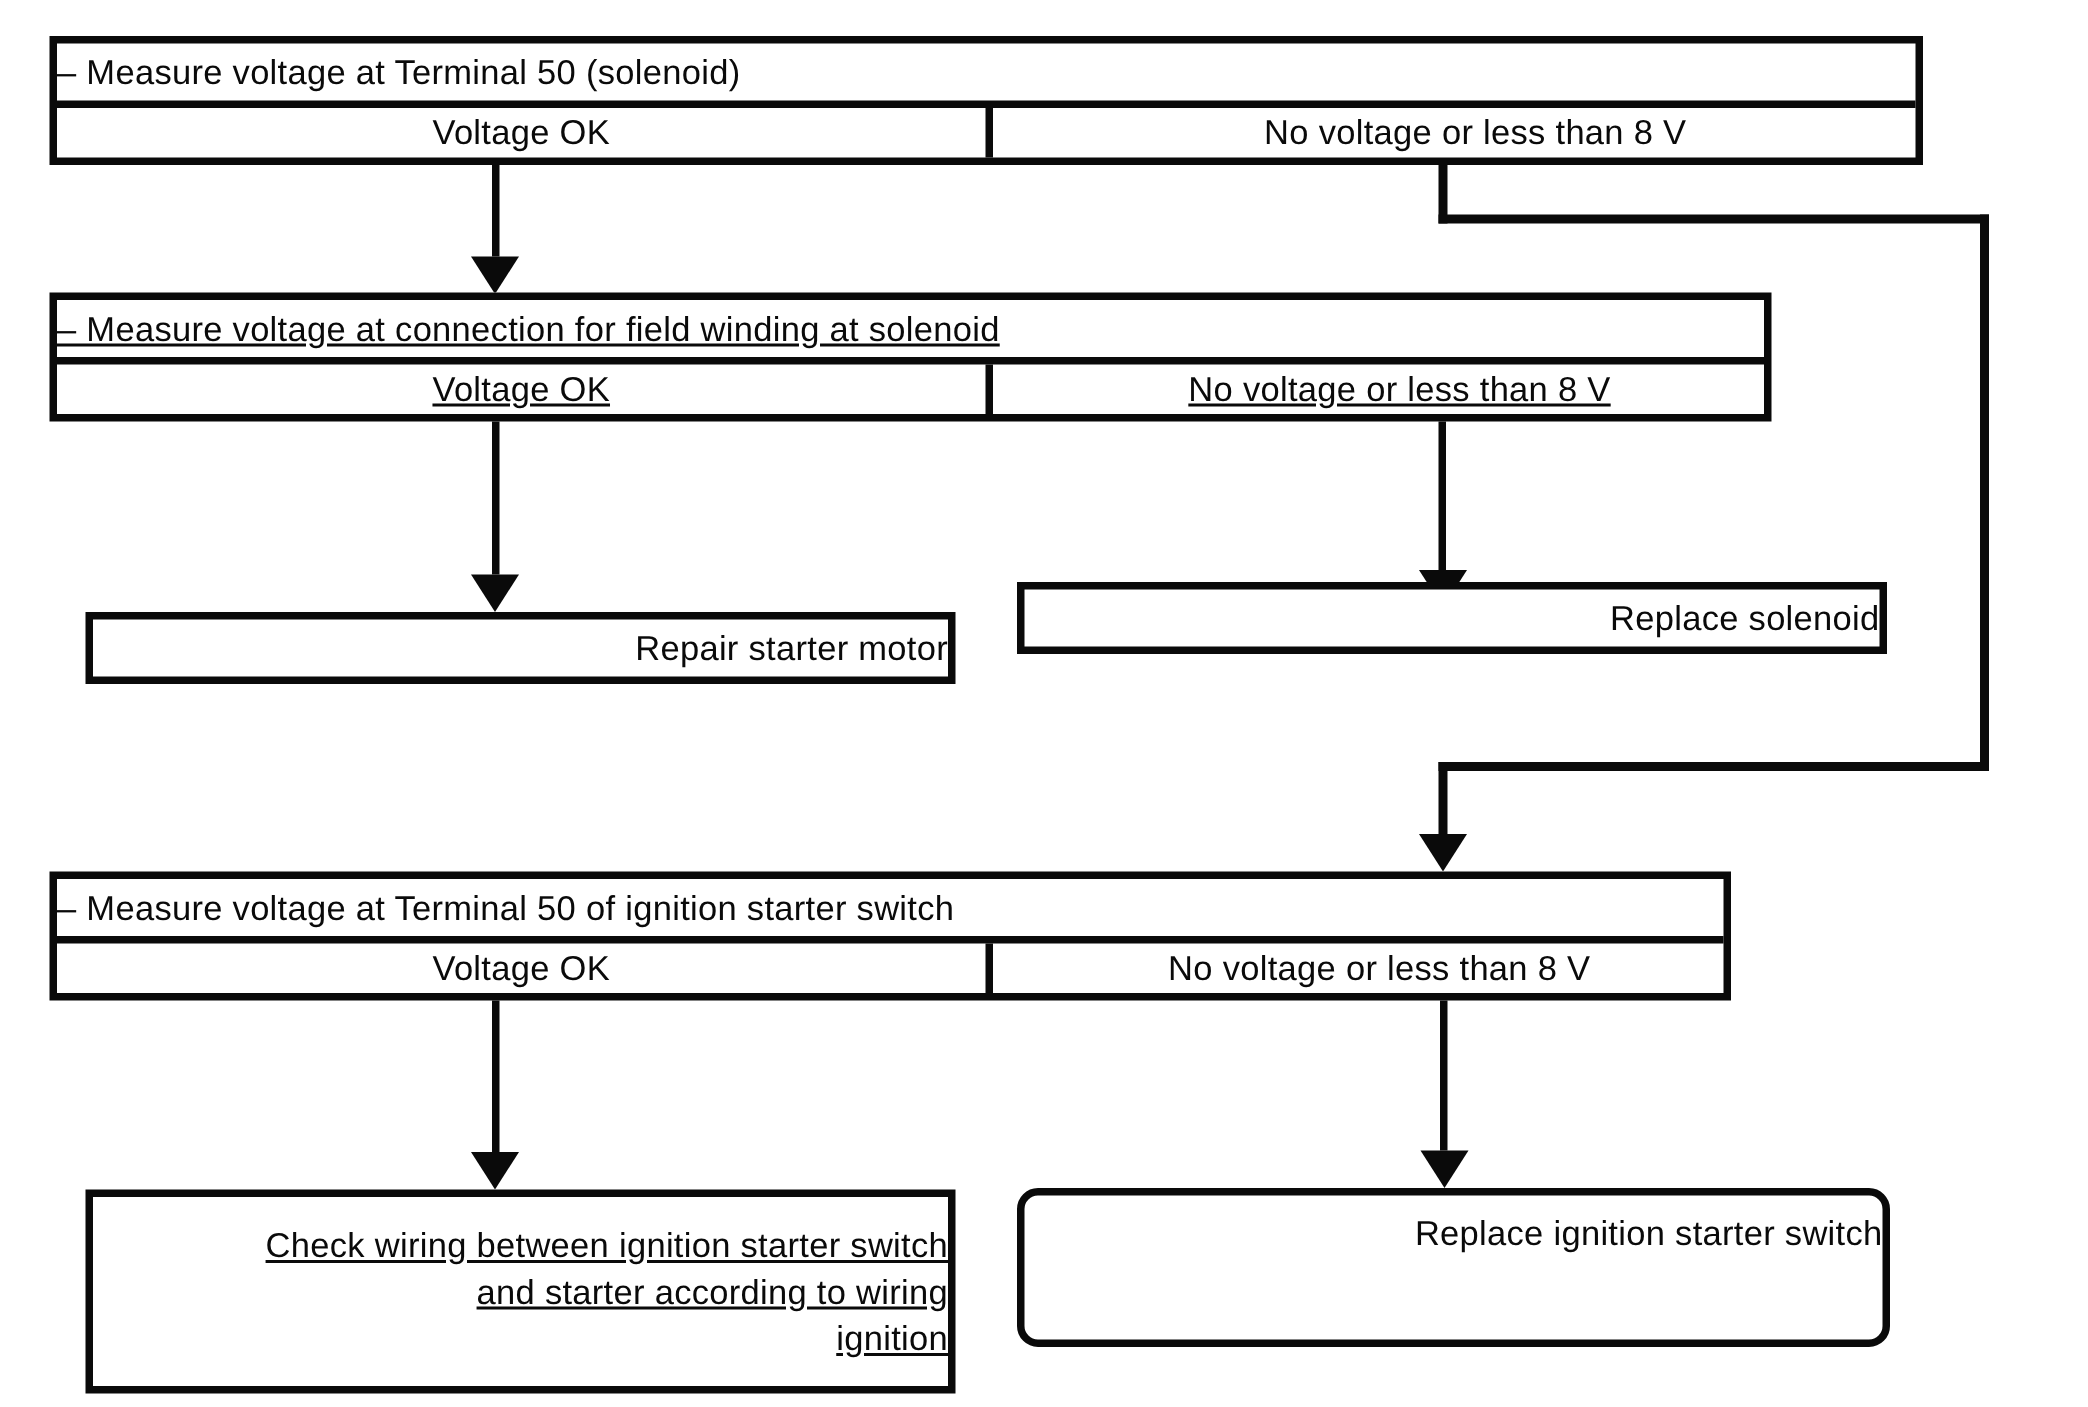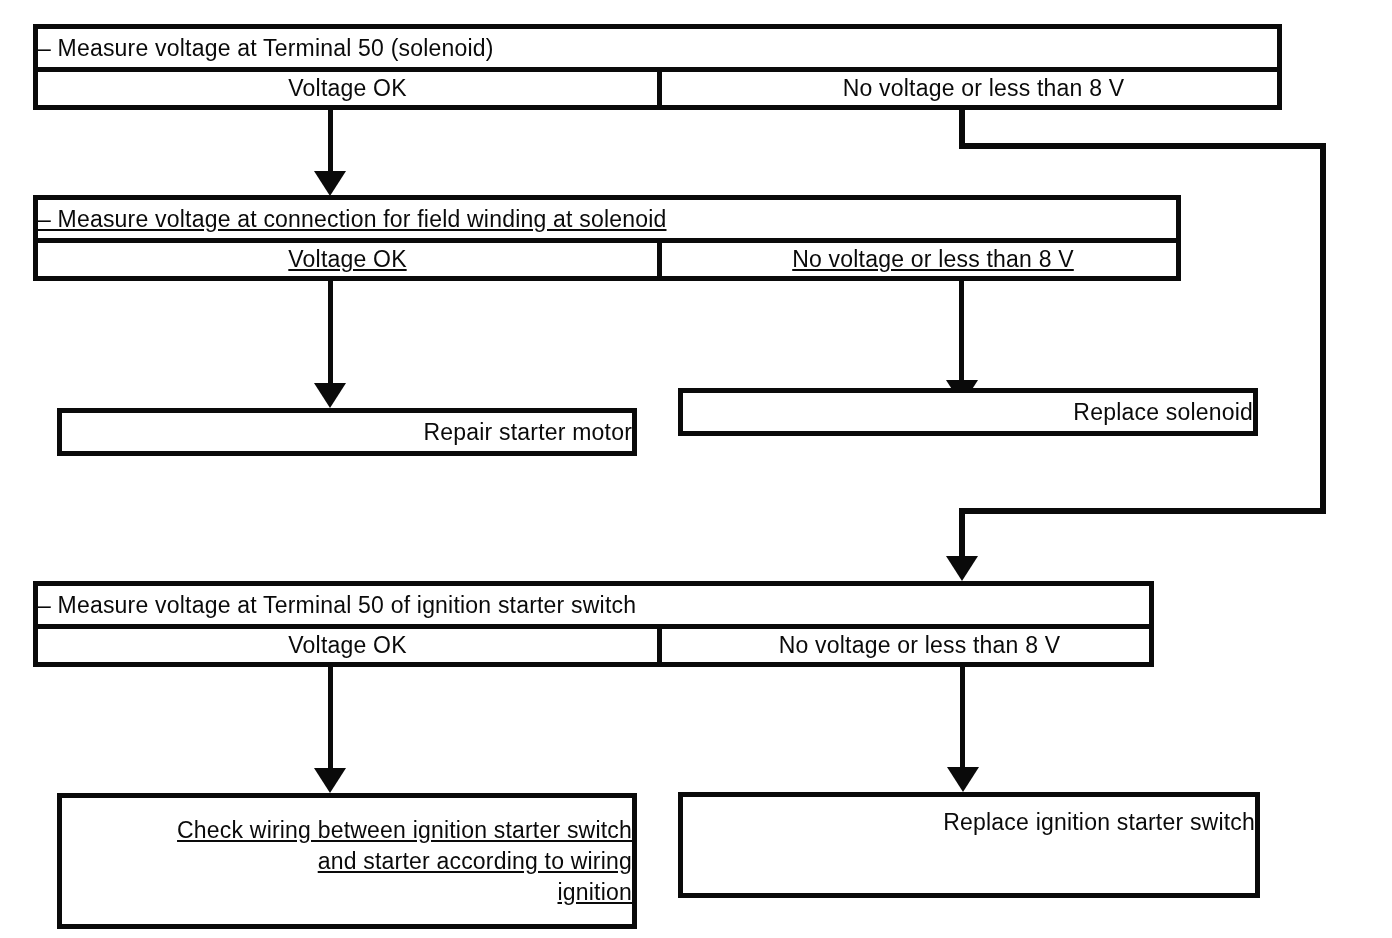--- a/index.html
+++ b/index.html
@@ -155,17 +155,17 @@
 
   <div class="stem" style="left:960px; top:667px; height:100px;"></div>
   <div class="head" style="left:947px; top:767px;"></div>
 
   <div class="result" style="left:57px; top:793px; width:580px; height:136px;text-decoration:underline;">
     <div>Check wiring between ignition starter switch</div>
     <div>and starter according to wiring</div>
     <div>ignition</div>
   </div>
 
-  <div class="result top-aligned" style="left:678px; top:792px; width:582px; height:106px;">
+  <div class="result top-aligned" style="left:678px; top:792px; width:582px; height:106px;border-radius:14px;">
     <span>Replace ignition starter switch</span>
   </div>
 
 </div>
 
 </body></html>

